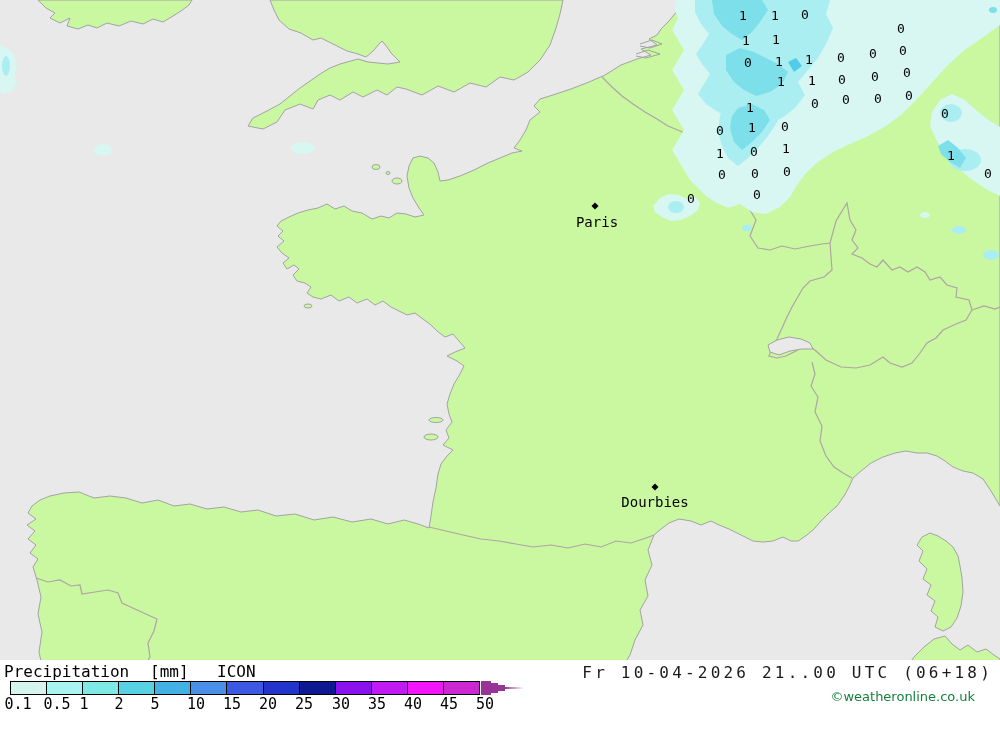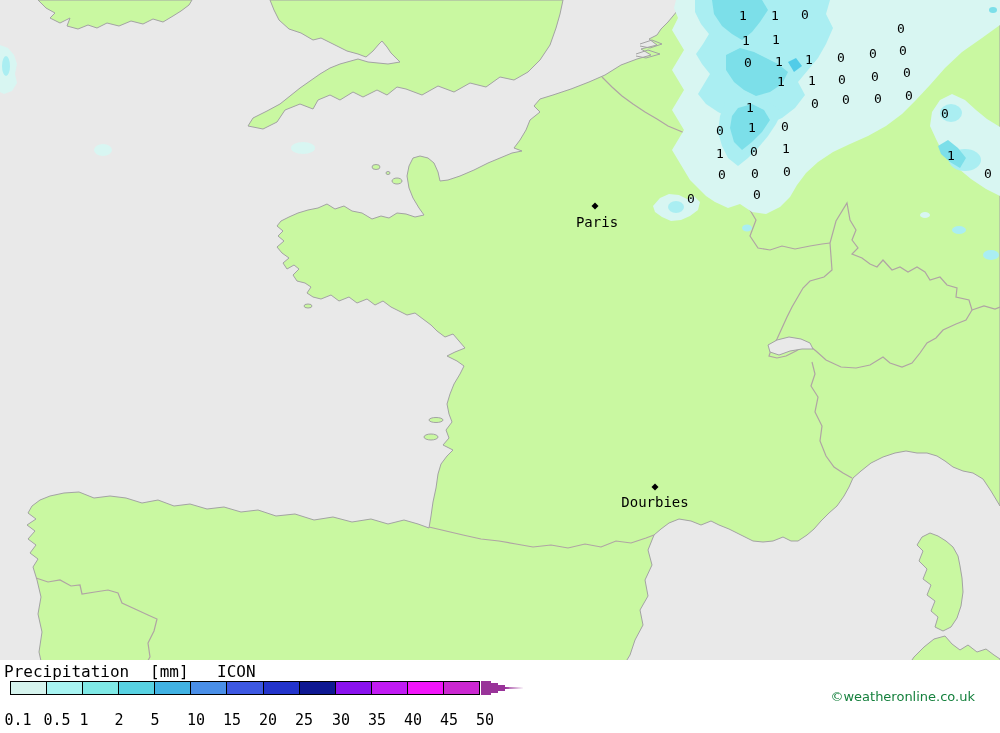--- a/index.html
+++ b/index.html
@@ -22,21 +22,21 @@
   #legend-title{position:absolute;left:2px;top:2px;height:17px;color:#000;}
   #legend-title span{position:absolute;top:0;font:16px "DejaVu Sans Mono",monospace;white-space:pre;}
   #t-precip{left:2px;}
   #t-unit{left:148px;}
   #t-model{left:215px;}
   #legend-scale{position:absolute;left:10px;top:21px;width:470px;height:14px;
                 border:1px solid #000;box-sizing:border-box;display:flex;}
   #legend-scale .cell{flex:1 1 0;border-right:1px solid #000;}
   #legend-scale .cell:last-child{border-right:none;}
   #legend-arrow{position:absolute;left:481px;top:20px;}
-  #legend-labels{position:absolute;left:0;top:35px;width:520px;height:14px;margin-top:16px;}
+  #legend-labels{position:absolute;left:0;top:35px;width:520px;height:14px;}
   #legend-labels span{position:absolute;top:0;transform:translateX(-50%);
                       font:15px "DejaVu Sans Mono",monospace;color:#000;white-space:pre;}
   #datetime{position:absolute;right:7px;top:3px;font:16px "DejaVu Sans Mono",monospace;
             letter-spacing:3.2px;color:#1a1a1a;white-space:pre;}
   #copyright{position:absolute;right:25px;top:29px;font:13px "DejaVu Sans",sans-serif;
              color:#15803d;white-space:pre;}
 </style>
 </head>
 <body>
 
@@ -241,15 +241,16 @@
         <span style="left: 196px;">10</span>
         <span style="left: 232px;">15</span>
         <span style="left: 268px;">20</span>
         <span style="left: 304px;">25</span>
         <span style="left: 341px;">30</span>
         <span style="left: 377px;">35</span>
         <span style="left: 413px;">40</span>
         <span style="left: 449px;">45</span>
         <span style="left: 485px;">50</span>
       </div>
+    <div id="datetime">Fr 10-04-2026 21..00 UTC (06+18)</div>
     <div id="copyright">©weatheronline.co.uk</div>
   </div>
 </div>
 
 </body></html>

